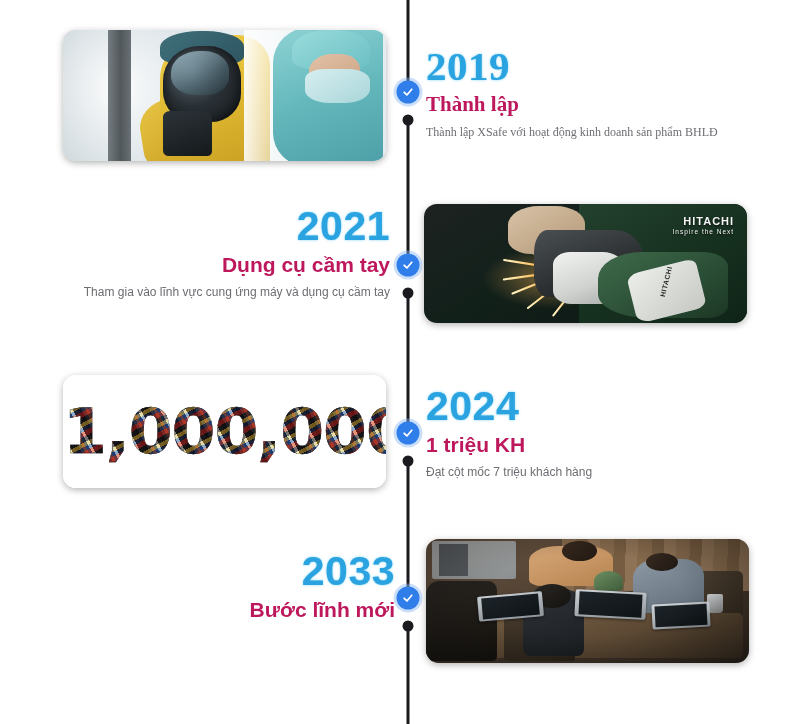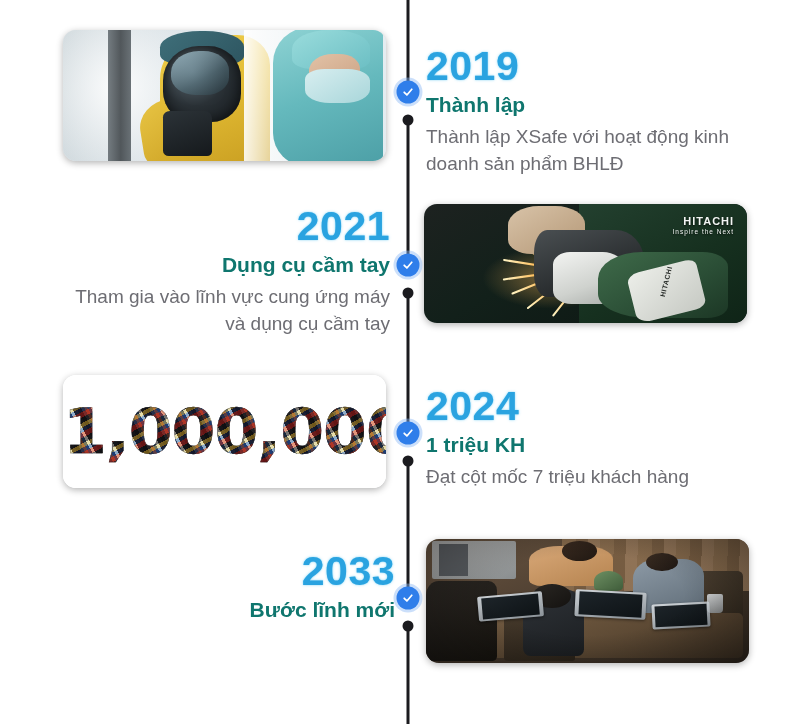--- a/index.html
+++ b/index.html
@@ -56,25 +56,25 @@
     font-weight: 700;
     line-height: 1;
     letter-spacing: 0.5px;
     color: #2aa3e0;
     text-shadow: 0 0 1px #8fd8f6, 0 0 3px rgba(143,216,246,0.85);
   }
   .headline {
     font-size: 21px;
     font-weight: 700;
     line-height: 1.22;
-    color: #0f766e;
+    color: #be185d;
     margin-top: 5px;
   }
   .desc {
-    font-size: 19px;
+    font-size: 12px;
     font-weight: 400;
     line-height: 1.42;
     color: #6d6d73;
     margin-top: 6px;
   }
 
   
   .card {
     position: absolute;
     border-radius: 13px;
@@ -268,21 +268,21 @@
       <div class="mask"></div>
         <div class="visor"></div>
         <div class="filter"></div>
       <div class="shine"></div>
       <div class="scrub"></div>
         <div class="cap"></div>
         <div class="face"></div>
         <div class="fmask"></div>
     </div>
   </div>
-  <div class="block right" style="left:426px; top:46px; width:330px;">
+  <div class="block right" style="left:426px; top:46px; width:330px;font-family:Liberation Serif, serif;">
     <div class="year">2019</div>
     <div class="headline">Thành lập</div>
     <div class="desc">Thành lập XSafe với hoạt động kinh doanh sản phẩm BHLĐ</div>
   </div>
 
   <div class="card" style="left:424px; top:204px; width:323px; height:119px;">
     <div class="scene s2">
       <div class="gwall"></div>
       <div class="brand">HITACHI</div>
       <div class="brand" style="top:21%; font-size:6.5px; font-weight:400;">Inspire the Next</div>

